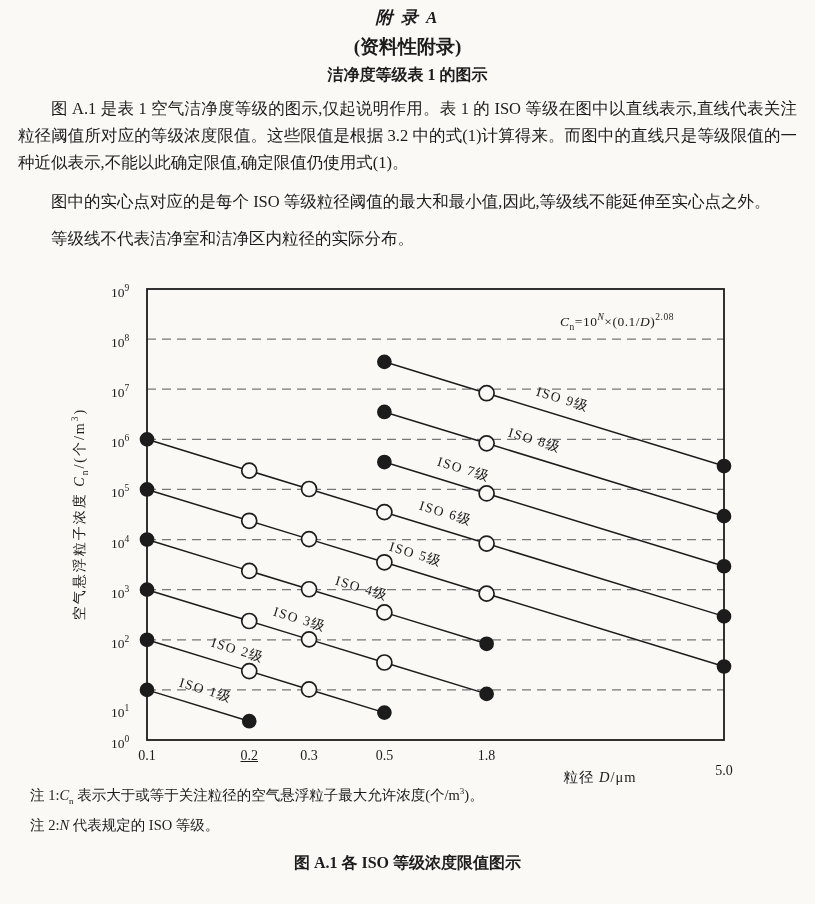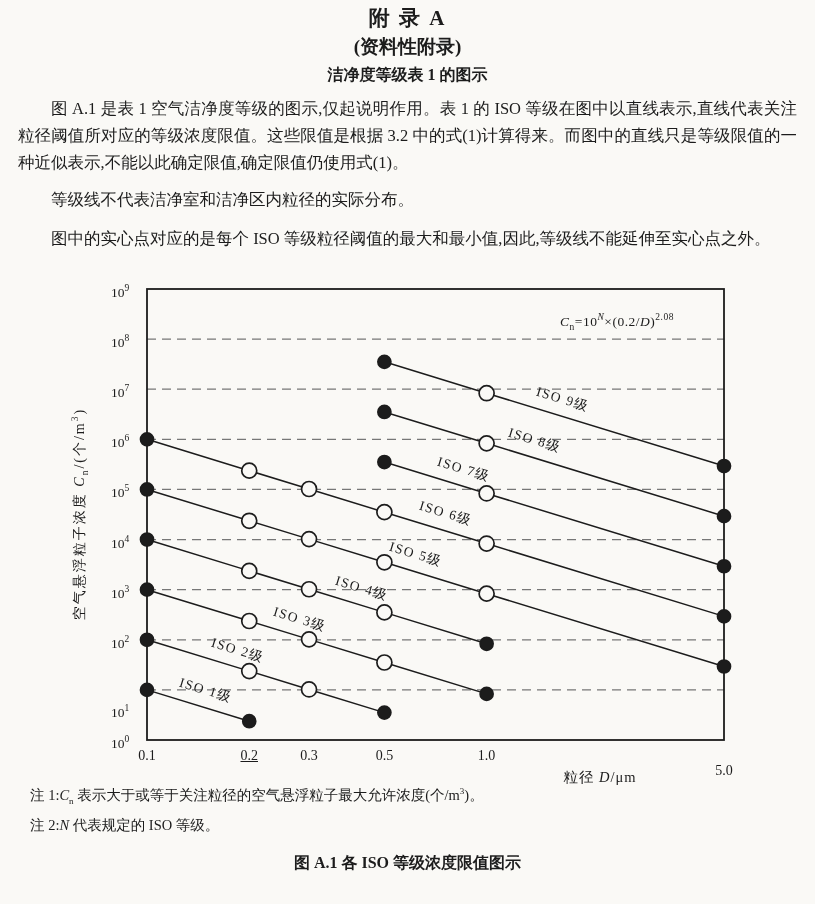--- a/index.html
+++ b/index.html
@@ -3,21 +3,21 @@
 <meta charset="utf-8">
 <style>
   html,body{margin:0;padding:0;}
   body{
     width:815px;height:904px;overflow:hidden;
     background:#faf9f6;color:#1c1c1c;
     font-family:"Liberation Serif","DejaVu Serif",serif;
   }
   .page{width:815px;height:904px;box-sizing:border-box;padding:8px 18px 0 18px;position:relative;}
   h1,h2,h3{margin:0;text-align:center;font-weight:bold;}
-  h1{font-size:21px;line-height:20px;letter-spacing:2px;}
+  h1{font-size:17px;line-height:20px;letter-spacing:2px;font-style:italic;}
   h2{font-size:19px;line-height:20px;margin-top:9px;}
   h3{font-size:16px;line-height:20px;margin-top:8px;}
   p.body-par{
     margin:0;margin-top:10px;font-size:16.5px;line-height:27px;
     text-indent:2em;word-break:break-all;text-align:justify;
   }
   p.body-par.mt{margin-top:12px;}
   
   .chart-wrap{position:relative;width:779px;height:515px;margin-top:12px;margin-left:-18px;width:815px;}
   .chart-wrap svg{position:absolute;left:0;top:0;}
@@ -47,22 +47,22 @@
 </style>
 </head>
 <body>
 
 <div class="page">
   <h1>附  录  A</h1>
   <h2>(资料性附录)</h2>
   <h3>洁净度等级表 1 的图示</h3>
 
   <p class="body-par">图 A.1 是表 1 空气洁净度等级的图示,仅起说明作用。表 1 的 ISO 等级在图中以直线表示,直线代表关注粒径阈值所对应的等级浓度限值。这些限值是根据 3.2 中的式(1)计算得来。而图中的直线只是等级限值的一种近似表示,不能以此确定限值,确定限值仍使用式(1)。</p>
+  <p class="body-par mt">图中的实心点对应的是每个 ISO 等级粒径阈值的最大和最小值,因此,等级线不能延伸至实心点之外。</p>
   <p class="body-par">等级线不代表洁净室和洁净区内粒径的实际分布。</p>
-  <p class="body-par mt">图中的实心点对应的是每个 ISO 等级粒径阈值的最大和最小值,因此,等级线不能延伸至实心点之外。</p>
 
   <div class="chart-wrap" id="chart">
     <svg id="chart-svg" width="815" height="515">
         <line x1="147" y1="425.88888888888886" x2="724" y2="425.88888888888886" stroke="#777777" stroke-width="1.2" stroke-dasharray="9 6"></line>
         <line x1="147" y1="375.77777777777777" x2="724" y2="375.77777777777777" stroke="#777777" stroke-width="1.2" stroke-dasharray="9 6"></line>
         <line x1="147" y1="325.66666666666663" x2="724" y2="325.66666666666663" stroke="#777777" stroke-width="1.2" stroke-dasharray="9 6"></line>
         <line x1="147" y1="275.55555555555554" x2="724" y2="275.55555555555554" stroke="#777777" stroke-width="1.2" stroke-dasharray="9 6"></line>
         <line x1="147" y1="225.44444444444443" x2="724" y2="225.44444444444443" stroke="#777777" stroke-width="1.2" stroke-dasharray="9 6"></line>
         <line x1="147" y1="175.33333333333331" x2="724" y2="175.33333333333331" stroke="#777777" stroke-width="1.2" stroke-dasharray="9 6"></line>
         <line x1="147" y1="125.22222222222221" x2="724" y2="125.22222222222221" stroke="#777777" stroke-width="1.2" stroke-dasharray="9 6"></line>
@@ -108,38 +108,38 @@
         <circle cx="384.3824678908915" cy="198.05658430792923" r="6.5" fill="#1c1c1c" stroke="#1c1c1c" stroke-width="1.7"></circle>
         <circle cx="486.6175321091085" cy="229.44715331587597" r="7.5" fill="#faf9f6" stroke="#1c1c1c" stroke-width="1.7"></circle>
         <circle cx="724" cy="302.2714114689218" r="6.5" fill="#1c1c1c" stroke="#1c1c1c" stroke-width="1.7"></circle>
         <circle cx="384.3824678908915" cy="147.9454731968181" r="6.5" fill="#1c1c1c" stroke="#1c1c1c" stroke-width="1.7"></circle>
         <circle cx="486.6175321091085" cy="179.33604220476485" r="7.5" fill="#faf9f6" stroke="#1c1c1c" stroke-width="1.7"></circle>
         <circle cx="724" cy="252.16030035781074" r="6.5" fill="#1c1c1c" stroke="#1c1c1c" stroke-width="1.7"></circle>
         <circle cx="384.3824678908915" cy="97.834362085707" r="6.5" fill="#1c1c1c" stroke="#1c1c1c" stroke-width="1.7"></circle>
         <circle cx="486.6175321091085" cy="129.22493109365377" r="7.5" fill="#faf9f6" stroke="#1c1c1c" stroke-width="1.7"></circle>
         <circle cx="724" cy="202.04918924669965" r="6.5" fill="#1c1c1c" stroke="#1c1c1c" stroke-width="1.7"></circle>
       </svg>
-    <div class="ovl formula" style="left:617px;top:58px;"><span style="font-style: italic;">C</span><sub>n</sub><span>=10</span><sup style="font-style: italic;">N</sup><span>×(0.2/</span><span style="font-style: italic;">D</span><span>)</span><sup>2.08</sup></div>
+    <div class="ovl formula" style="left:617px;top:58px;"><span style="font-style: italic;">C</span><sub>n</sub><span>=10</span><sup style="font-style: italic;">N</sup><span>×(0.1/</span><span style="font-style: italic;">D</span><span>)</span><sup>2.08</sup></div>
     <div class="ovl y-title" style="left:80px;top:250px;"><span>空气悬浮粒子浓度  </span><span style="font-style: italic;">C</span><sub>n</sub><span>/(个/m</span><sup>3</sup><span>)</span></div>
     <div class="ovl x-title" style="left:600px;top:513px;"><span>粒径 </span><span style="font-style: italic;">D</span><span>/μm</span></div>
   <div class="ovl ytick" style="top: 466px;">10<sup>0</sup></div>
       <div class="ovl ytick" style="top: 435px;">10<sup>1</sup></div>
       <div class="ovl ytick" style="top: 365.778px;">10<sup>2</sup></div>
       <div class="ovl ytick" style="top: 315.667px;">10<sup>3</sup></div>
       <div class="ovl ytick" style="top: 265.556px; font-family: Liberation Serif, serif;">10<sup>4</sup></div>
       <div class="ovl ytick" style="top: 215.444px;">10<sup>5</sup></div>
       <div class="ovl ytick" style="top: 165.333px;">10<sup>6</sup></div>
       <div class="ovl ytick" style="top: 115.222px;">10<sup>7</sup></div>
       <div class="ovl ytick" style="top: 65.1111px;">10<sup>8</sup></div>
       <div class="ovl ytick" style="top: 15px;">10<sup>9</sup></div>
       <div class="ovl xtick" style="left: 147px; top: 484px;">0.1</div>
       <div class="ovl xtick" style="left: 249.235px; top: 484px; text-decoration: underline;">0.2</div>
       <div class="ovl xtick" style="left: 309.039px; top: 484px;">0.3</div>
       <div class="ovl xtick" style="left: 384.382px; top: 484px;">0.5</div>
-      <div class="ovl xtick" style="left: 486.618px; top: 484px;">1.0</div>
+      <div class="ovl xtick" style="left: 486.618px; top: 484px;">1.8</div>
       <div class="ovl xtick" style="left: 724px; top: 484px; margin-top: 15px;">5.0</div>
       <div class="ovl slabel" style="left: 202.817px; top: 434.788px;">ISO 1级</div>
       <div class="ovl slabel" style="left: 235.325px; top: 394.718px;">ISO 2级</div>
       <div class="ovl slabel" style="left: 297.274px; top: 363.81px;">ISO 3级</div>
       <div class="ovl slabel" style="left: 358.666px; top: 332.578px;">ISO 4级</div>
       <div class="ovl slabel" style="left: 412.985px; top: 299.072px;">ISO 5级</div>
       <div class="ovl slabel" style="left: 442.803px; top: 258.159px;">ISO 6级</div>
       <div class="ovl slabel" style="left: 461.427px; top: 213.659px;">ISO 7级</div>
       <div class="ovl slabel" style="left: 531.97px; top: 185.25px;">ISO 8级</div>
       <div class="ovl slabel" style="left: 559.582px; top: 143.643px;">ISO 9级</div>

